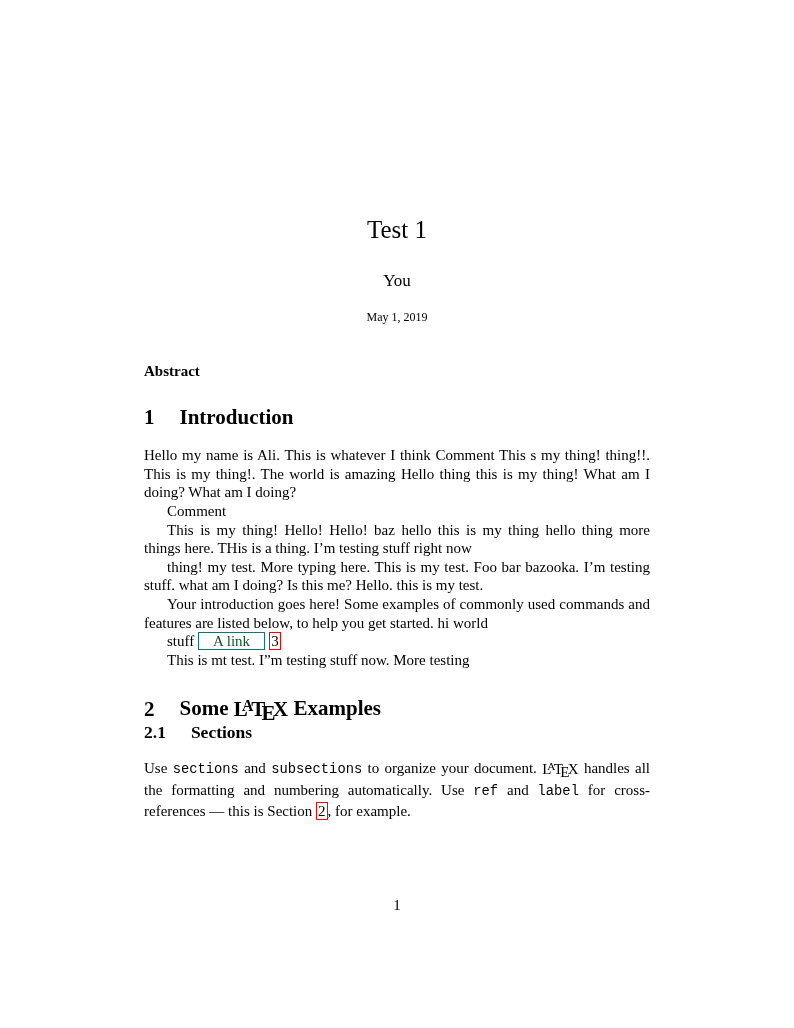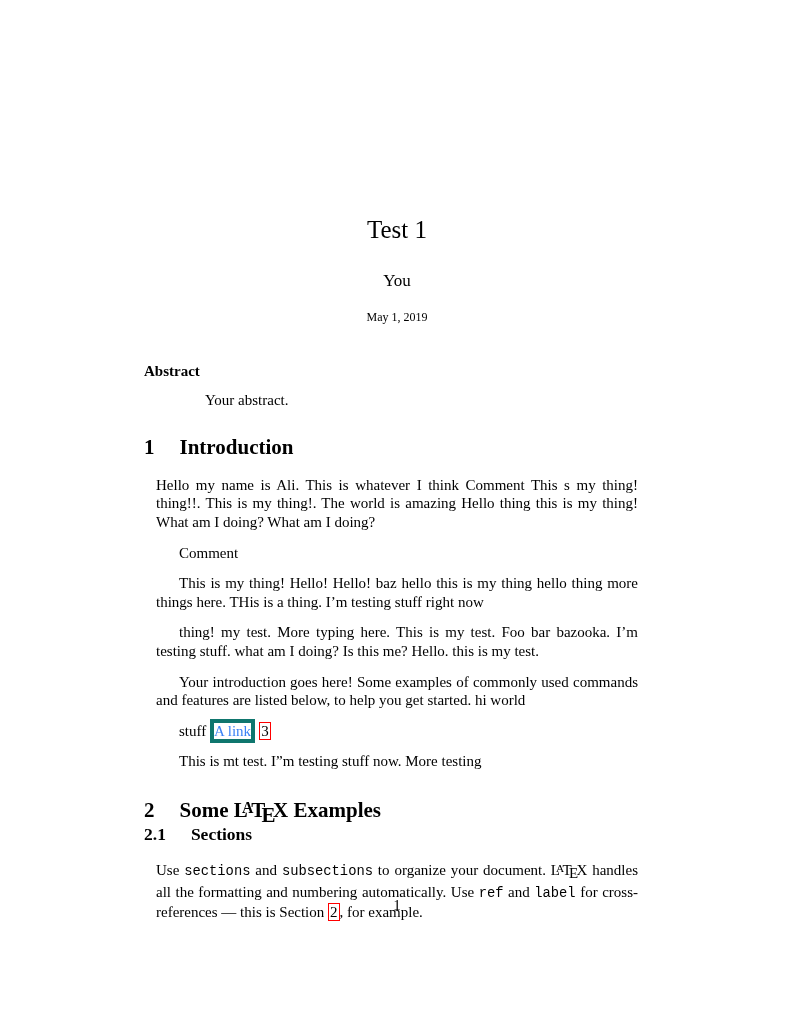--- a/index.html
+++ b/index.html
@@ -18,29 +18,29 @@
   .doc-date { font-size: 12px; line-height: 1.18; text-align: center; margin: 19px 0 0 0; }
 
   .abstract-head { font-size: 15px; font-weight: bold; text-align: left; margin: 38px 0 0 0; line-height: 1.2; }
   .abstract-body { font-size: 15px; line-height: 18.6px; margin: 11px 0 0 0; padding: 0 38px; text-indent: 23px; text-align: justify; }
 
   h1.sec { font-size: 21px; line-height: 1; font-weight: bold; margin: 27px 0 18px 0; }
   h1.sec2 { margin-top: 29px; margin-bottom: 0; }
   h2.subsec { font-size: 17.5px; line-height: 1; font-weight: bold; margin: 0 0 16px 0; }
   .secnum { display: inline-block; margin-right: 25px; }
 
-  p.body { font-size: 15px; line-height: 18.6px; margin: 12px; text-align: justify; }
+  p.body { font-size: 15px; line-height: 18.6px; margin: 0; text-align: justify; }
   p.indent { text-indent: 23px; }
 
   .code { font-family: "Liberation Mono", monospace; font-size: 0.92em; }
 
   a.link-cyan {
-    color: #3b82f6; text-decoration: none;
-    border: 4px solid #0f766e;
-    padding: 0 0;
+    color: #14532d; text-decoration: none;
+    border: 1px solid #0f766e;
+    padding: 0 14px;
     cursor: pointer;
   }
   .ref-red {
     color: #000;
     border: 1px solid #ff0000;
     padding: 0 1px;
     margin-left: 0.28em;
     cursor: pointer;
   }
   .ref-red.inline { margin-left: 0; }
@@ -55,21 +55,20 @@
 <body>
 
 <div class="page">
   <div class="content">
 
     <h1 class="doc-title">Test 1</h1>
     <div class="doc-author">You</div>
     <div class="doc-date">May 1, 2019</div>
 
     <div class="abstract-head">Abstract</div>
-    <p class="abstract-body">Your abstract.</p>
 
     <h1 class="sec"><span class="secnum">1</span><span>Introduction</span></h1>
 
     <p class="body">Hello my name is Ali. This is whatever I think Comment This s my thing! thing!!. This is my thing!. The world is amazing Hello thing this is my thing! What am I doing? What am I doing?</p>
     <p class="body indent">Comment</p>
     <p class="body indent">This is my thing! Hello! Hello! baz hello this is my thing hello thing more things here. THis is a thing. I’m testing stuff right now</p>
     <p class="body indent">thing! my test. More typing here. This is my test. Foo bar bazooka. I’m testing stuff. what am I doing? Is this me? Hello. this is my test.</p>
     <p class="body indent">Your introduction goes here! Some examples of commonly used commands and features are listed below, to help you get started. hi world</p>
     <p class="body indent"><span>stuff </span><a class="link-cyan" href="#">A link</a><span class="ref-red">3</span></p>
     <p class="body indent">This is mt test. I”m testing stuff now. More testing</p>

